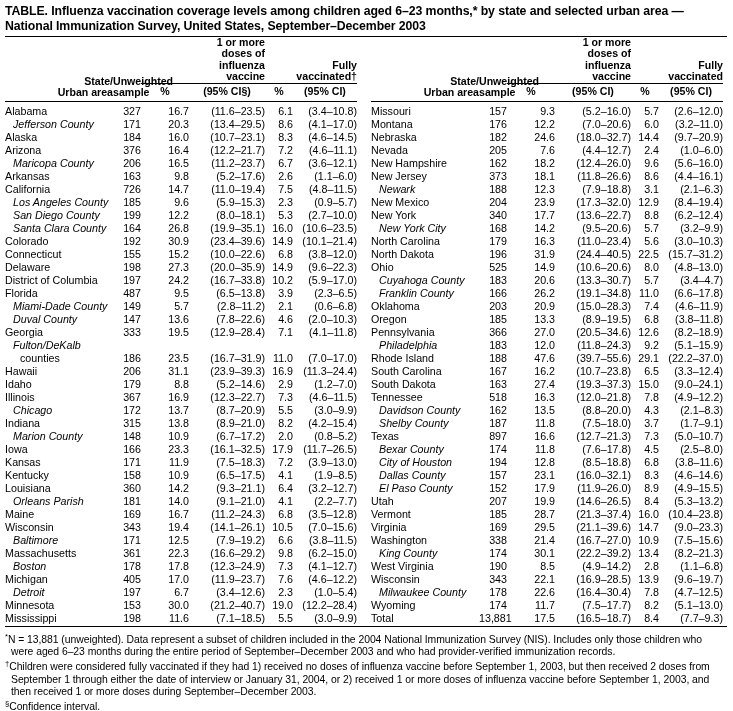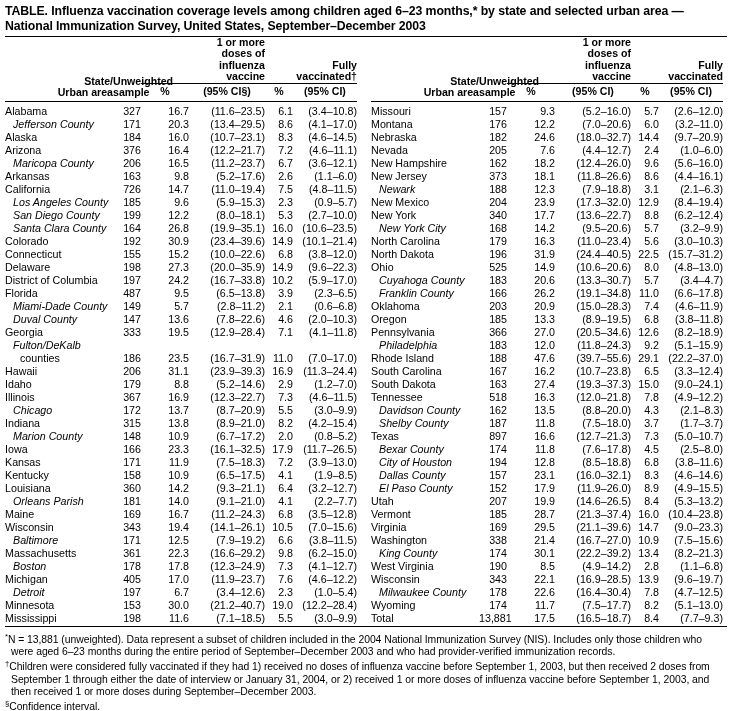--- a/index.html
+++ b/index.html
@@ -629,21 +629,21 @@
             <td class="ci">(8.8–20.0)</td>
             <td class="num">4.3</td>
             <td class="ci">(2.1–8.3)</td>
           </tr>
           <tr>
             <td class="name ind1">Shelby County</td>
             <td class="num">187</td>
             <td class="num">11.8</td>
             <td class="ci">(7.5–18.0)</td>
             <td class="num">3.7</td>
-            <td class="ci">(1.7–3.7)</td>
+            <td class="ci">(1.7–9.1)</td>
           </tr>
           <tr>
             <td class="name ind0">Texas</td>
             <td class="num">897</td>
             <td class="num">16.6</td>
             <td class="ci">(12.7–21.3)</td>
             <td class="num">7.3</td>
             <td class="ci">(5.0–10.7)</td>
           </tr>
           <tr>

